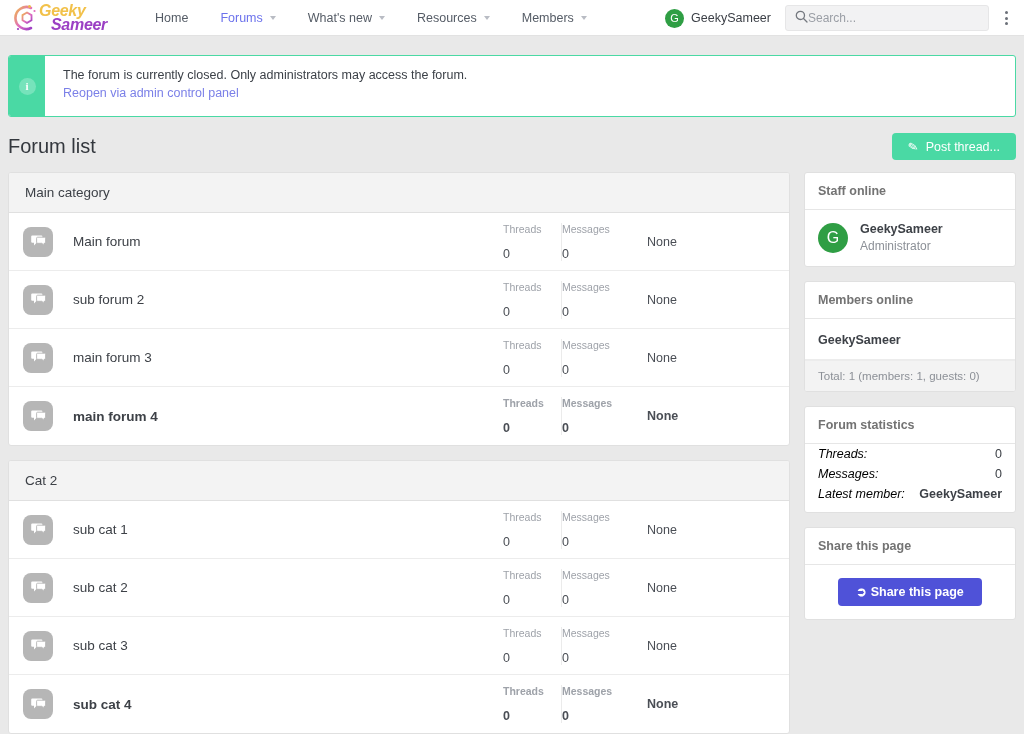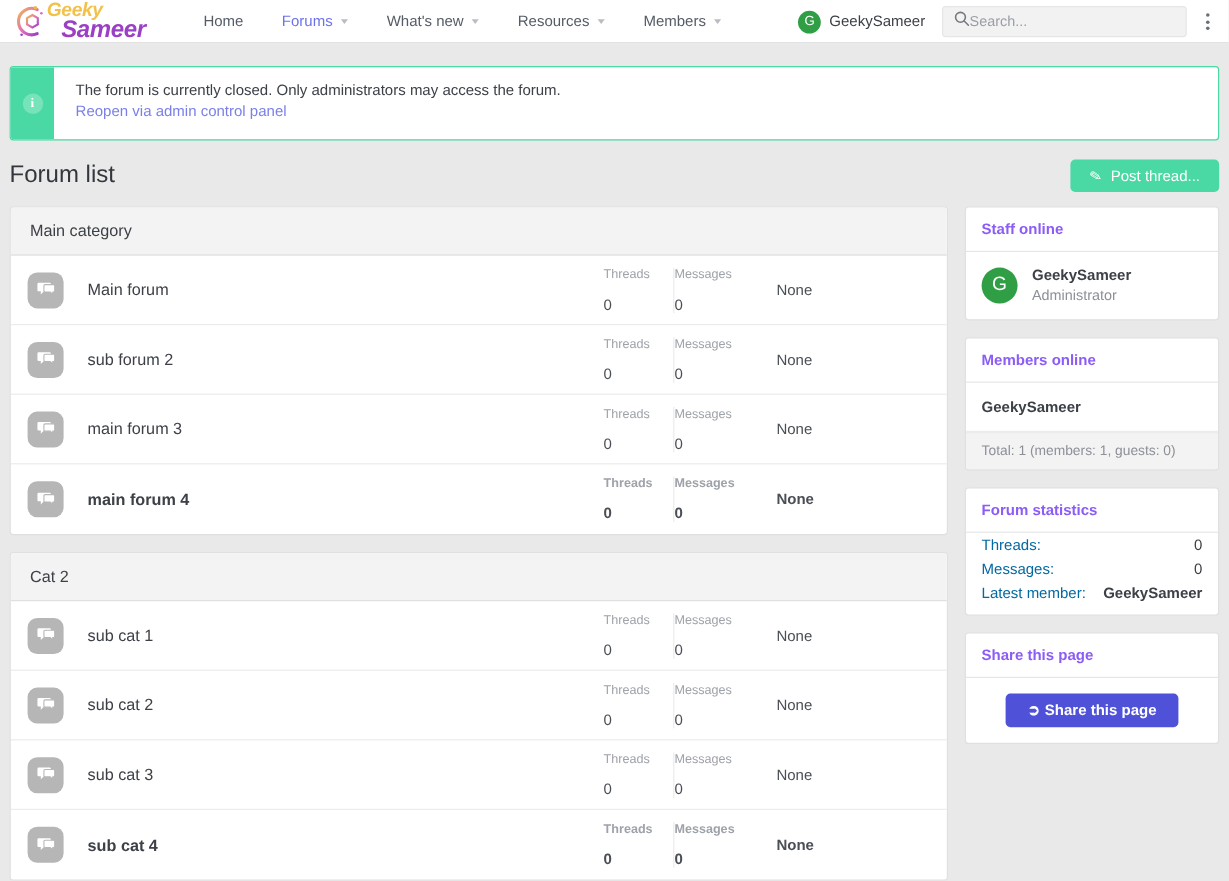--- a/index.html
+++ b/index.html
@@ -26,21 +26,21 @@
   }
 
   .logo { display: flex; align-items: center; gap: 5px; flex: 0 0 auto; }
   .logo-mark { width: 34px; height: 34px; position: relative; flex: 0 0 34px; }
   .logo-text { display: flex; flex-direction: column; line-height: 1; margin-left: -6px; }
   .logo-geeky {
     font-size: 16px; font-weight: bold; font-style: italic;
     color: #f2c14a; letter-spacing: -0.3px;
   }
   .logo-sameer {
-    font-size: 20px; font-weight: bold; font-style: italic;
+    font-size: 16px; font-weight: bold; font-style: italic;
     color: #9b3fc4; letter-spacing: -0.3px; margin-left: 12px; margin-top: -2px;
   }
 
   .mainnav { display: flex; align-items: center; margin-left: 34px; gap: 4px; }
   .navitem {
     display: flex; align-items: center; gap: 7px;
     font-size: 12.5px; color: #555c66;
     padding: 10px 14px; cursor: pointer; white-space: nowrap;
   }
   .navitem.active { color: #6c72ec; }
@@ -140,21 +140,21 @@
     width: 58px; flex: 0 0 58px; text-align: left;
     display: flex; flex-direction: column; gap: 12px;
   }
   .stat.sep { border-left: 1px solid #ebebeb; }
   .stat-k { font-size: 10.5px; color: #9ea2a9; }
   .stat-v { font-size: 12.5px; color: #4a4e55; }
   .last { width: 170px; flex: 0 0 170px; padding-left: 28px; font-size: 12.5px; color: #4a4e55; }
 
   
   .sb-head {
-    padding: 11px 13px; font-size: 12.5px; color: #8b5cf6;
+    padding: 11px 13px; font-size: 12.5px; color: #737373;
     border-bottom: 1px solid #e6e6e6; font-weight: bold;
   }
   .sb-row { padding: 11px 13px; border-bottom: 1px solid #ececec; }
   .sb-row:last-child { border-bottom: none; }
   .staff { display: flex; align-items: center; gap: 12px; padding: 10px 13px; }
   .avatar-lg {
     width: 30px; height: 30px; border-radius: 50%;
     background: #2f9e44; color: #fff; font-size: 16px;
     display: flex; align-items: center; justify-content: center; flex: 0 0 30px;
   }
@@ -165,21 +165,21 @@
     background: #f3f3f3; padding: 9px 13px;
     font-size: 11.5px; color: #8c9097;
     border-top: 1px solid #ececec;
   }
   .stat-line {
     display: flex; justify-content: space-between;
     padding: 3px 13px; font-size: 12.5px;
   }
   .stat-line:first-child { padding-top: 11px; }
   .stat-line:last-child { padding-bottom: 11px; }
-  .sl-k { color: #0369a1; }
+  .sl-k { color: #000000; font-style: italic; }
   .sl-v { color: #3d4147; }
   .sl-v.bold { font-weight: bold; }
   .share-wrap { padding: 13px; display: flex; justify-content: center; }
   .btn-share {
     background: #4f52d8; color: #ffffff; border: none; border-radius: 4px;
     font-size: 12.5px; font-weight: bold; height: 28px; padding: 0 18px;
     display: flex; align-items: center; gap: 4px; cursor: pointer;
   }
 </style>
 </head>

